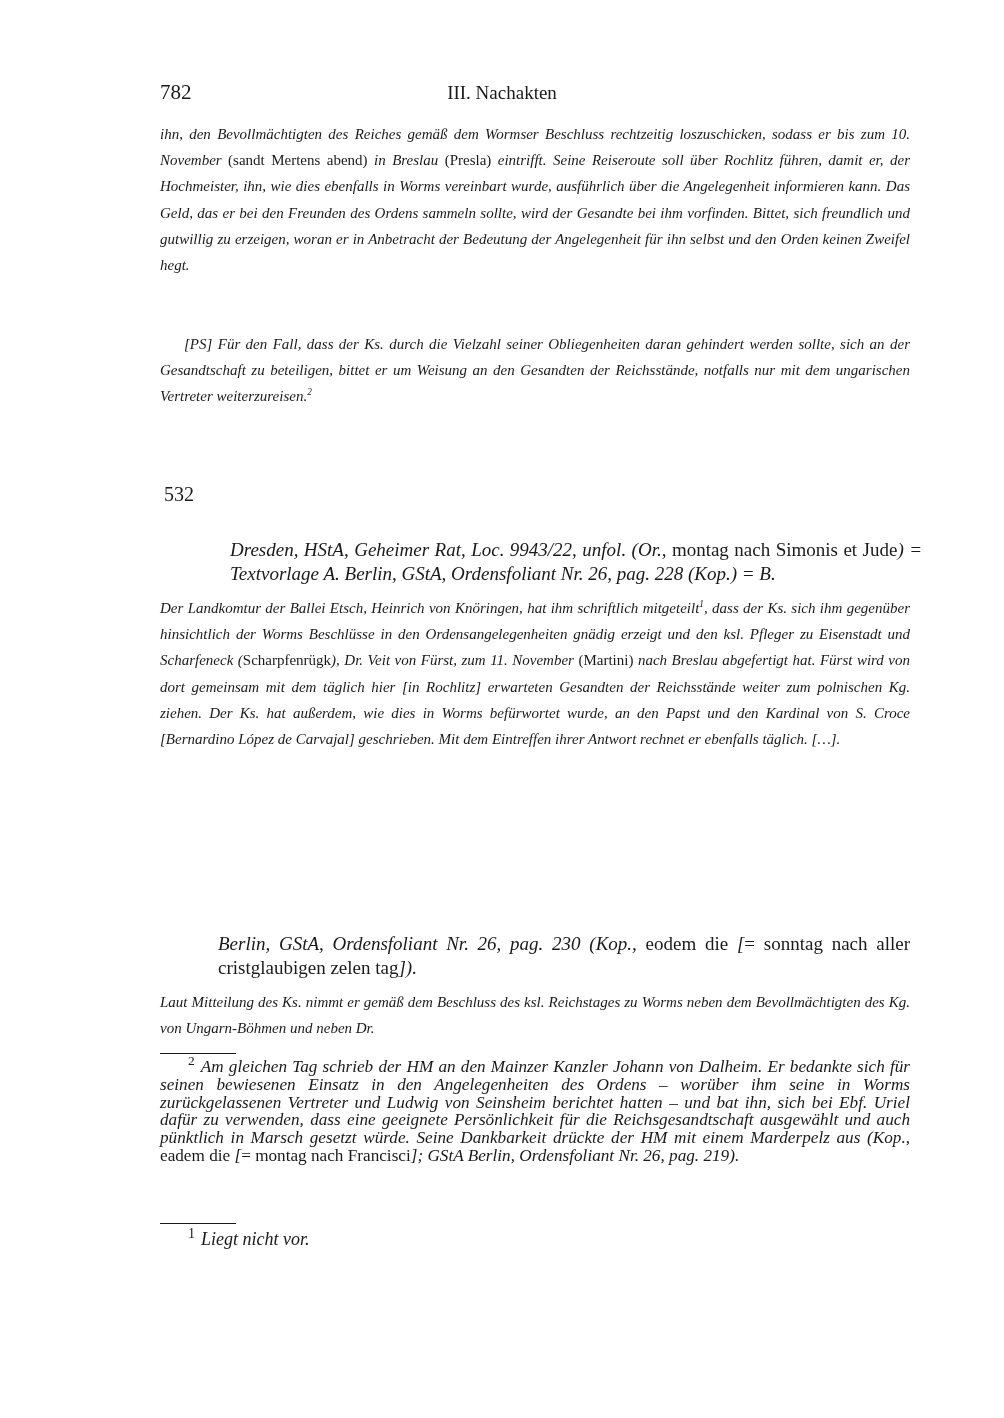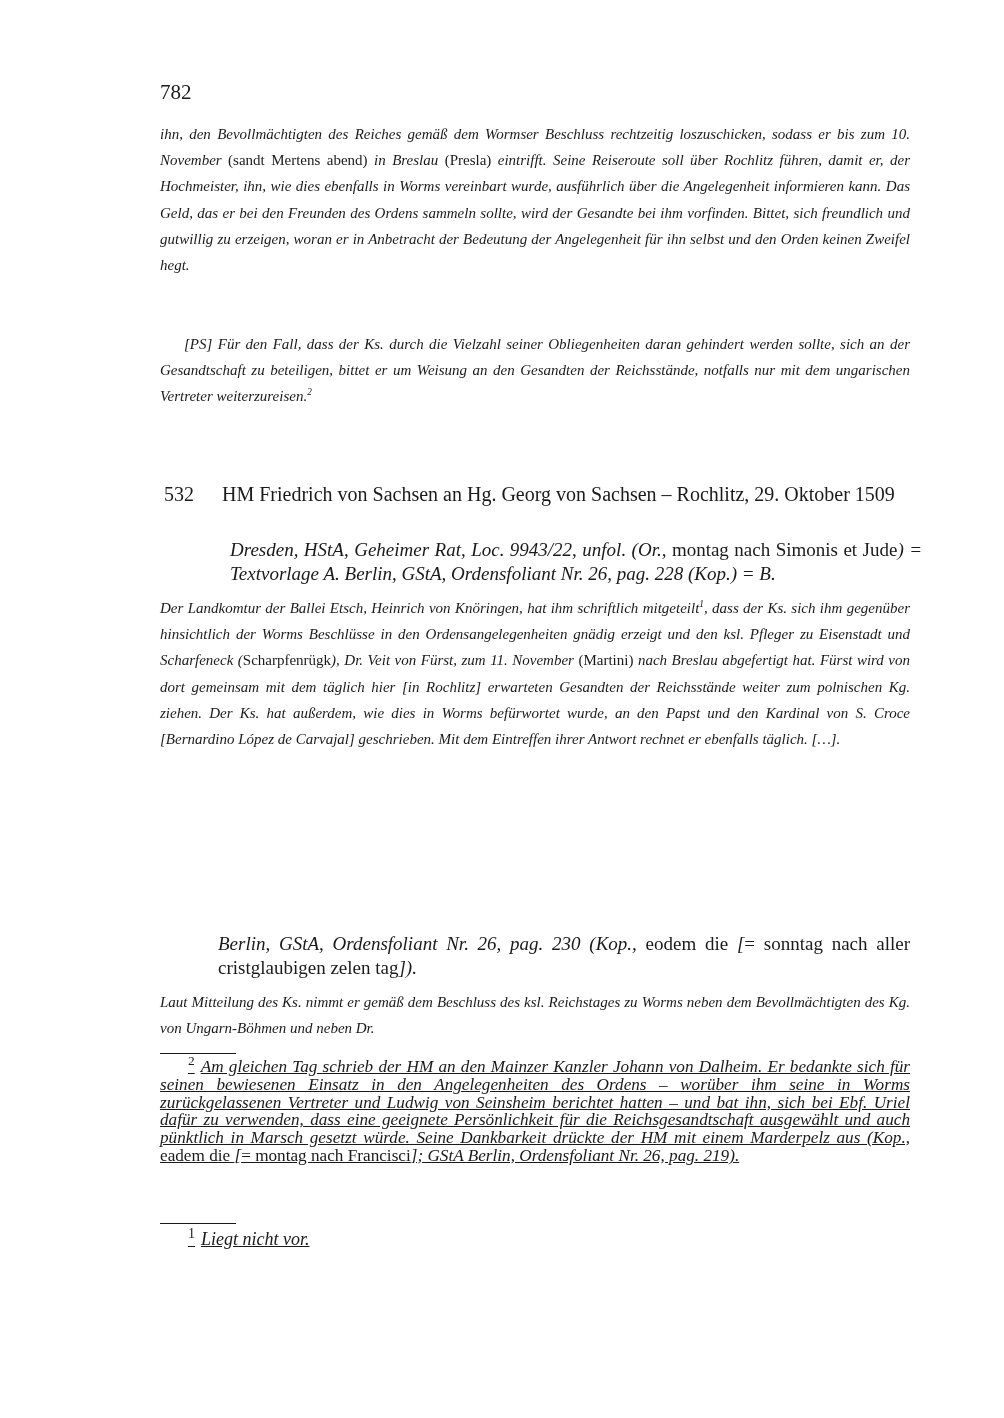--- a/index.html
+++ b/index.html
@@ -12,40 +12,40 @@
   .block { left: 160px; width: 750px; font-size: 15px; line-height: 26.2px; text-align: justify; }
   .it { font-style: italic; }
   .rm { font-style: normal; }
   .indent { text-indent: 24px; }
   .sup { font-size: 0.62em; vertical-align: super; line-height: 0; }
   .heading { left: 164px; width: 750px; font-size: 20px; line-height: 23px; font-weight: normal; }
   .heading .num { position: absolute; left: 0; top: 0; }
   .heading .title { position: absolute; left: 58px; width: 692px; }
   .source { left: 218px; width: 692px; font-size: 19px; line-height: 23.5px; text-align: justify; }
   .rule { left: 160px; width: 76px; height: 1px; background: #1a1a1a; }
-  .fn { left: 160px; width: 750px; font-size: 17.2px; line-height: 17.8px; text-align: justify; text-decoration: underline; }
+  .fn { left: 160px; width: 750px; font-size: 17.2px; line-height: 17.8px; text-align: justify; }
   .fnmark { font-size: 0.78em; vertical-align: super; line-height: 0; font-style: normal; margin-left: 28px; margin-right: 6px; }
 </style>
 </head>
 <body>
 
 <div class="page">
 
   <div class="abs pagenum">782</div>
+  <div class="abs runhead">III. Nachakten</div>
 
   <div class="abs block" style="top:121px;">
     <span class="it">ihn, den Bevollmächtigten des Reiches gemäß dem Wormser Beschluss rechtzeitig loszuschicken, sodass er bis zum 10. November </span><span class="rm">(sandt Mertens abend) </span><span class="it">in Breslau </span><span class="rm">(Presla) </span><span class="it">eintrifft. Seine Reiseroute soll über Rochlitz führen, damit er, der Hochmeister, ihn, wie dies ebenfalls in Worms vereinbart wurde, ausführlich über die Angelegenheit informieren kann. Das Geld, das er bei den Freunden des Ordens sammeln sollte, wird der Gesandte bei ihm vorfinden. Bittet, sich freundlich und gutwillig zu erzeigen, woran er in Anbetracht der Bedeutung der Angelegenheit für ihn selbst und den Orden keinen Zweifel hegt.</span>
   </div>
   <div class="abs block it indent" style="top:331px;">
     <span>[PS] Für den Fall, dass der Ks. durch die Vielzahl seiner Obliegenheiten daran gehindert werden sollte, sich an der Gesandtschaft zu beteiligen, bittet er um Weisung an den Gesandten der Reichsstände, notfalls nur mit dem ungarischen Vertreter weiterzureisen.</span><span class="sup">2</span>
   </div>
 
   <div class="abs heading" style="top:483px; height:48px;">
     <span class="num">532</span>
-    <span class="title">HM Friedrich von Sachsen an Hg. Georg von Sachsen – Rochlitz, 29. Oktober 1509</span>
   </div>
   <div class="abs source" style="top:538px;margin-left:12px;">
     <span class="it">Dresden, HStA, Geheimer Rat, Loc. 9943/22, unfol. (Or., </span><span class="rm">montag nach Simonis et Jude</span><span class="it">) = Textvorlage A. Berlin, GStA, Ordensfoliant Nr. 26, pag. 228 (Kop.) = B.</span>
   </div>
   <div class="abs block" style="top:595px;">
     <span class="it">Der Landkomtur der Ballei Etsch, Heinrich von Knöringen, hat ihm schriftlich mitgeteilt</span><span class="sup it">1</span><span class="it">, dass der Ks. sich ihm gegenüber hinsichtlich der Worms Beschlüsse in den Ordensangelegenheiten gnädig erzeigt und den ksl. Pfleger zu Eisenstadt und Scharfeneck (</span><span class="rm">Scharpfenrügk</span><span class="it">), Dr. Veit von Fürst, zum 11. November </span><span class="rm">(Martini) </span><span class="it">nach Breslau abgefertigt hat. Fürst wird von dort gemeinsam mit dem täglich hier [in Rochlitz] erwarteten Gesandten der Reichsstände weiter zum polnischen Kg. ziehen. Der Ks. hat außerdem, wie dies in Worms befürwortet wurde, an den Papst und den Kardinal von S. Croce [Bernardino López de Carvajal] geschrieben. Mit dem Eintreffen ihrer Antwort rechnet er ebenfalls täglich. […].</span>
   </div>
 
   <div class="abs source" style="top:932px;">
     <span class="it">Berlin, GStA, Ordensfoliant Nr. 26, pag. 230 (Kop., </span><span class="rm">eodem die </span><span class="it">[</span><span class="rm">= sonntag nach aller cristglaubigen zelen tag</span><span class="it">]).</span>

